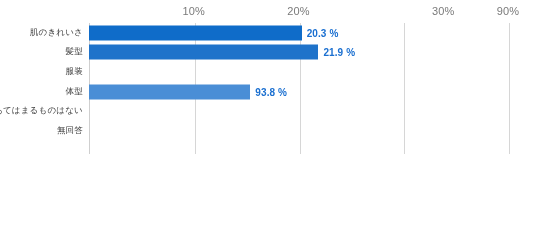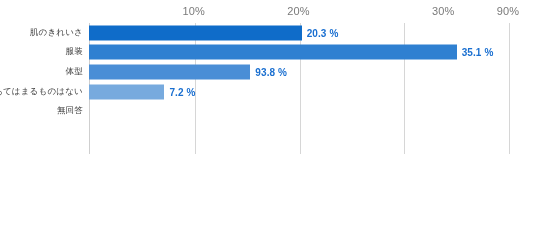--- a/index.html
+++ b/index.html
@@ -118,43 +118,42 @@
   <div class="rows">
 
     <div class="row">
       <span class="cat-label" style="color: rgb(60, 60, 60);">肌のきれいさ</span>
       <div class="bar-wrap">
         <div class="bar" style="width: 212.643px; background: rgb(15, 108, 201);"></div>
         <span class="bar-value" style="color: rgb(26, 111, 208);">20.3 %</span>
       </div>
     </div>
 
+    <div class="row">
+      <span class="cat-label" style="color: rgb(60, 60, 60);">髪型</span>
+      <div class="bar-wrap">
+        <div class="bar" style="width: 229.403px; background: rgb(31, 115, 202);"></div>
+        <span class="bar-value" style="color: rgb(26, 111, 208);">21.9 %</span>
+      </div>
+    </div>
 
     <div class="row">
       <span class="cat-label" style="color: rgb(60, 60, 60);">服装</span>
-      <div class="bar-wrap">
-        <div class="bar" style="width: 367.673px; background: rgb(47, 128, 209);"></div>
-        <span class="bar-value" style="color: rgb(26, 111, 208);">35.1 %</span>
-      </div>
     </div>
 
     <div class="row">
       <span class="cat-label" style="color: rgb(60, 60, 60);">体型</span>
       <div class="bar-wrap">
         <div class="bar" style="width: 161.315px; background: rgb(74, 142, 214);"></div>
         <span class="bar-value" style="color: rgb(26, 111, 208);">93.8 %</span>
       </div>
     </div>
 
     <div class="row">
       <span class="cat-label" style="color: rgb(60, 60, 60);">あてはまるものはない</span>
-      <div class="bar-wrap">
-        <div class="bar" style="width: 75.42px; background: rgb(119, 170, 222);"></div>
-        <span class="bar-value" style="color: rgb(26, 111, 208);">7.2 %</span>
-      </div>
     </div>
 
     <div class="row">
       <span class="cat-label" style="color: rgb(60, 60, 60); text-align: right;">無回答</span>
       <div class="bar-wrap">
         <div class="bar" style="width: 0px; background: rgb(156, 192, 232);"></div>
 
       </div>
     </div>
 

